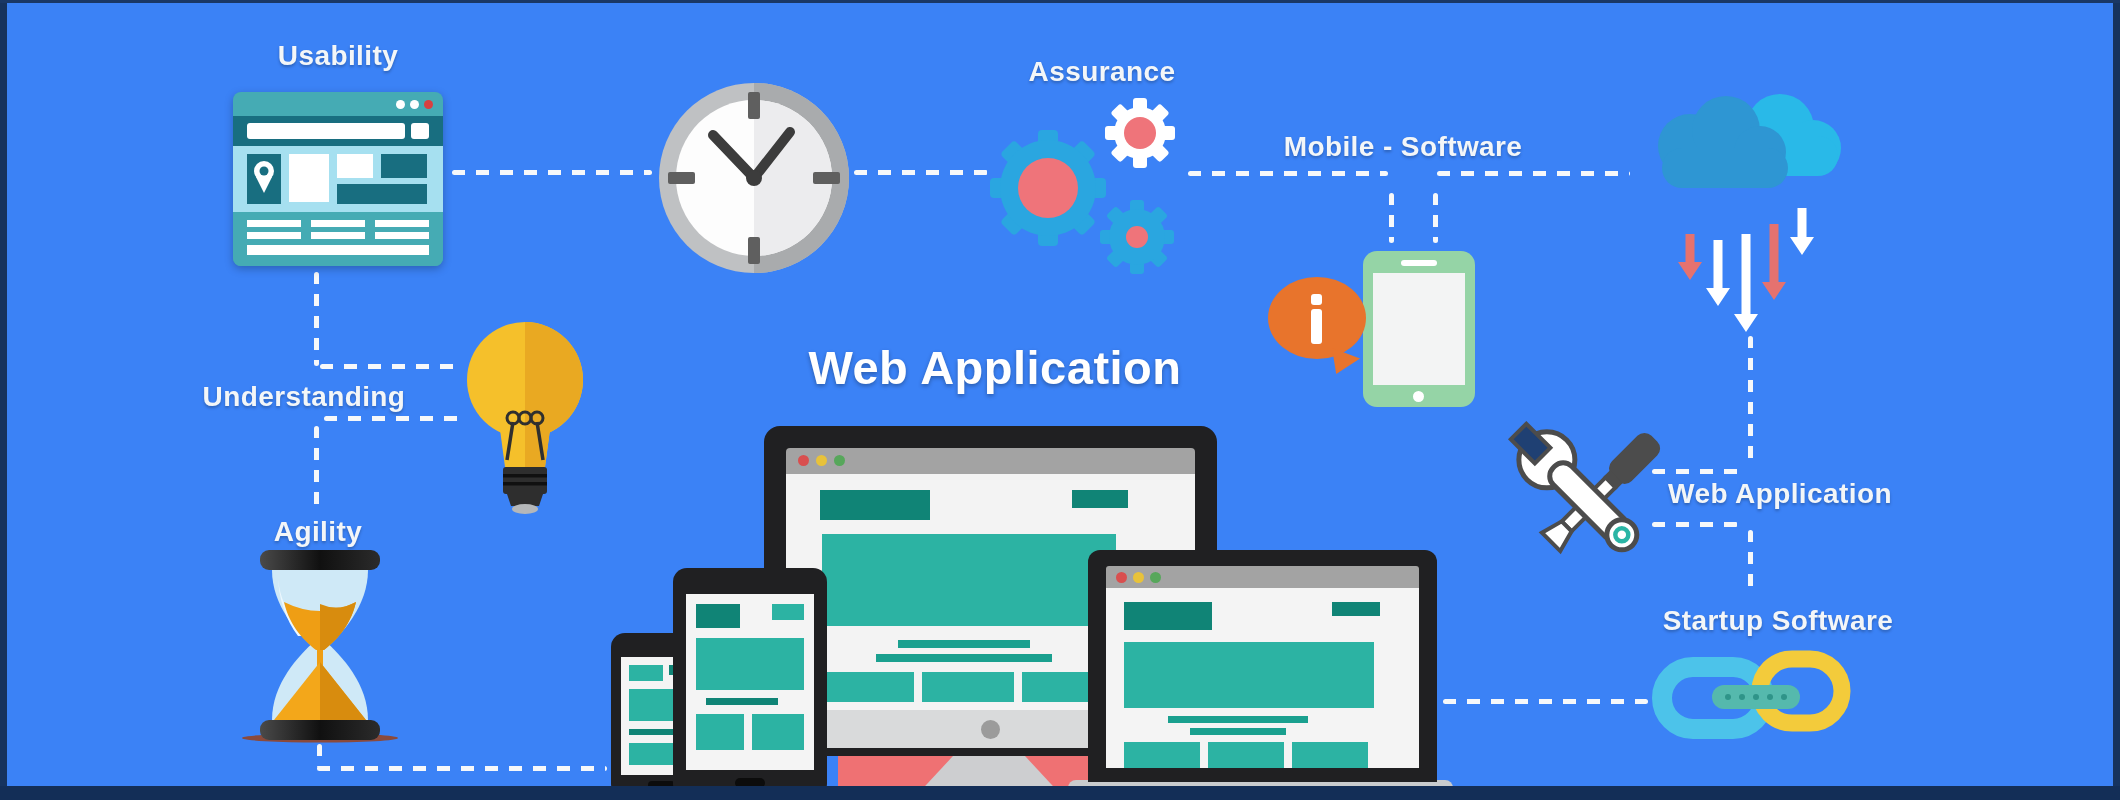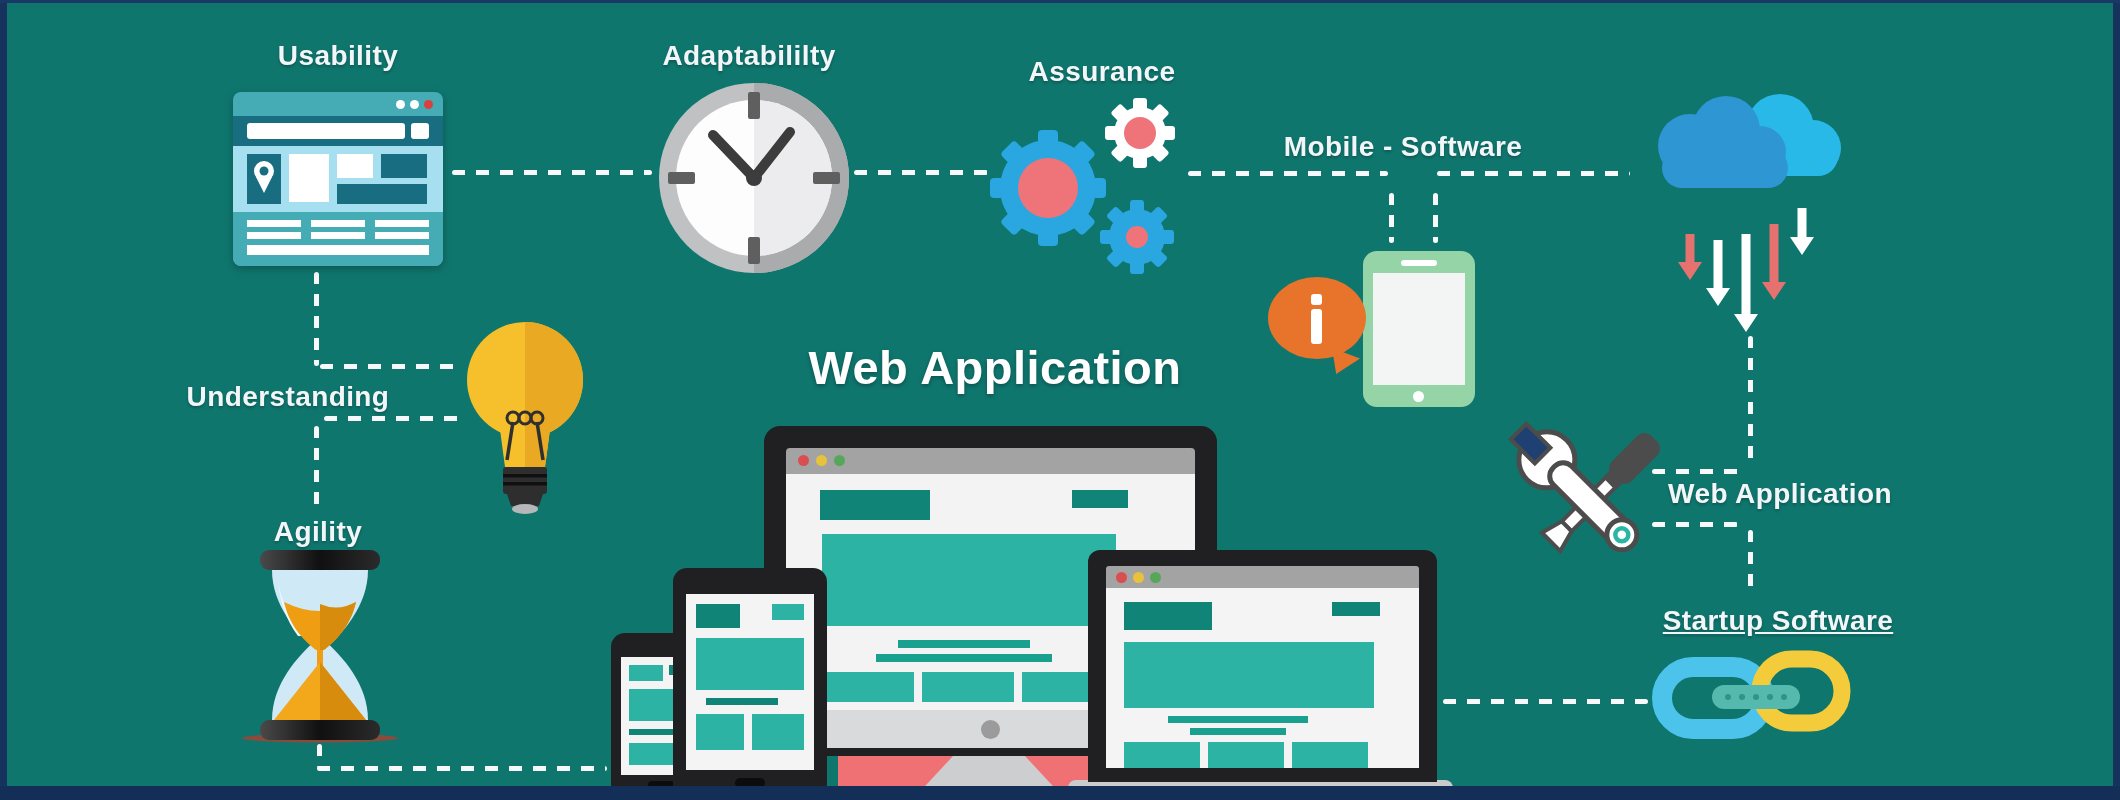--- a/index.html
+++ b/index.html
@@ -1,16 +1,16 @@
 <!DOCTYPE html>
 <html><head>
 <meta charset="utf-8">
 <style>
   html,body{margin:0;padding:0;background:#0d2347;}
-  .canvas{position:relative;width:2120px;height:800px;background:#0f766e;overflow:hidden;
+  .canvas{position:relative;width:2120px;height:800px;background:#3b82f6;overflow:hidden;
           font-family:"Liberation Sans",sans-serif;}
   .abs{position:absolute;}
   .lbl{position:absolute;color:#f3f6f8;font-weight:700;font-size:28px;text-align:center;
        letter-spacing:.4px;white-space:nowrap;text-shadow:0 2px 3px rgba(0,0,0,.25);}
   .title{position:absolute;color:#ffffff;font-weight:700;font-size:47px;text-align:center;
          letter-spacing:.5px;white-space:nowrap;text-shadow:0 2px 4px rgba(0,0,0,.3);}
   .dh{position:absolute;height:5px;border-radius:3px;
       background:repeating-linear-gradient(90deg,#f6f8fa 0 13px,transparent 13px 24px);}
   .dv{position:absolute;width:5px;border-radius:3px;
       background:repeating-linear-gradient(180deg,#f6f8fa 0 12px,transparent 12px 22px);}
@@ -33,27 +33,26 @@
           border-radius:50%;}
   .bubble-tail{position:absolute;left:1332px;top:348px;width:28px;height:26px;background:#e8742c;
                clip-path:polygon(0 0,100% 40%,15% 100%);}
 </style>
 </head>
 <body>
 
 <div class="canvas">
 
   <div class="lbl" style="left:213px;top:40px;width:250px;">Usability</div>
-  <div class="lbl" style="left:609px;top:40px;width:280px;">Adaptabililty</div>
   <div class="lbl" style="left:977px;top:56px;width:250px;">Assurance</div>
   <div class="lbl" style="left:1273px;top:131px;width:260px;">Mobile - Software</div>
-  <div class="lbl" style="left:128px;top:381px;width:320px;">Understanding</div>
+  <div class="lbl" style="left:144px;top:381px;width:320px;">Understanding</div>
   <div class="lbl" style="left:203px;top:516px;width:230px;">Agility</div>
   <div class="lbl" style="left:1650px;top:478px;width:260px;">Web Application</div>
-  <div class="lbl" style="left:1648px;top:605px;width:260px;text-decoration:underline;">Startup Software</div>
+  <div class="lbl" style="left:1648px;top:605px;width:260px;">Startup Software</div>
   <div class="title" style="left:745px;top:340px;width:500px;">Web Application</div>
 
   <div class="dh" style="left:452px;top:170px;width:200px;"></div>
   <div class="dh" style="left:854px;top:170px;width:134px;"></div>
   <div class="dh" style="left:1188px;top:171px;width:200px;"></div>
   <div class="dh" style="left:1437px;top:171px;width:193px;"></div>
   <div class="dv" style="left:1389px;top:193px;height:50px;"></div>
   <div class="dv" style="left:1433px;top:193px;height:50px;"></div>
   <div class="dv" style="left:1748px;top:336px;height:128px;"></div>
   <div class="dh" style="left:1652px;top:469px;width:94px;"></div>

